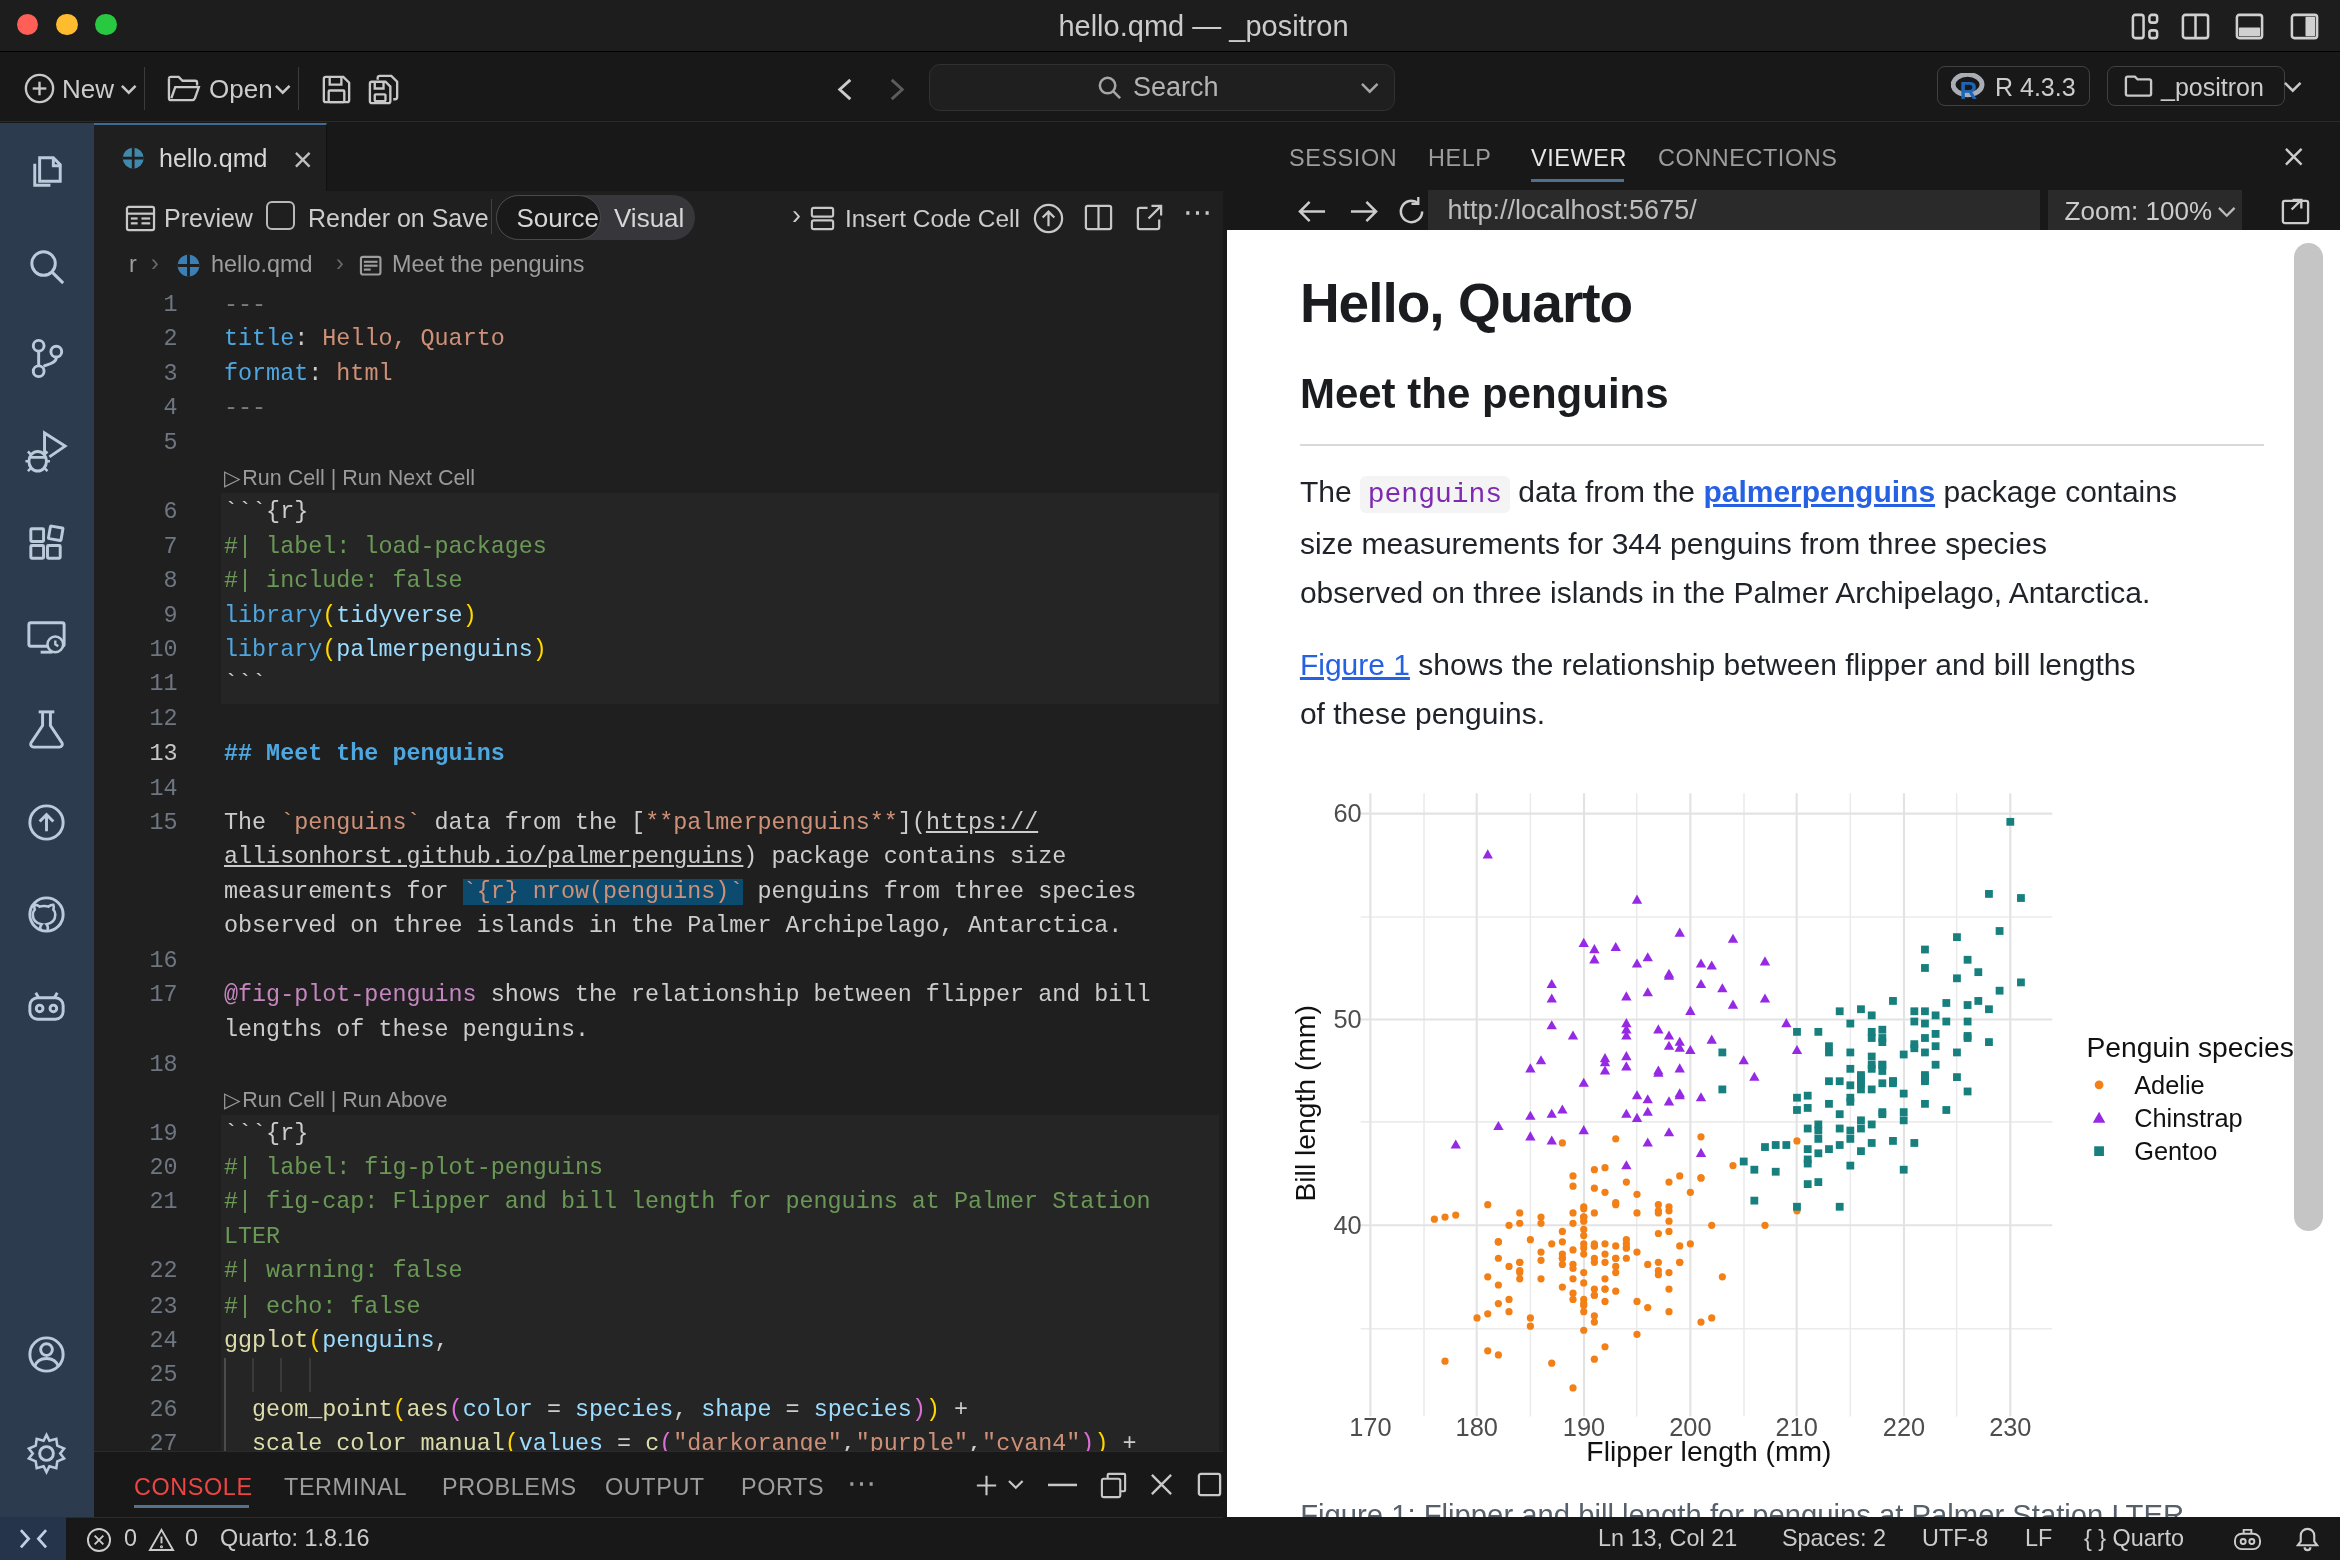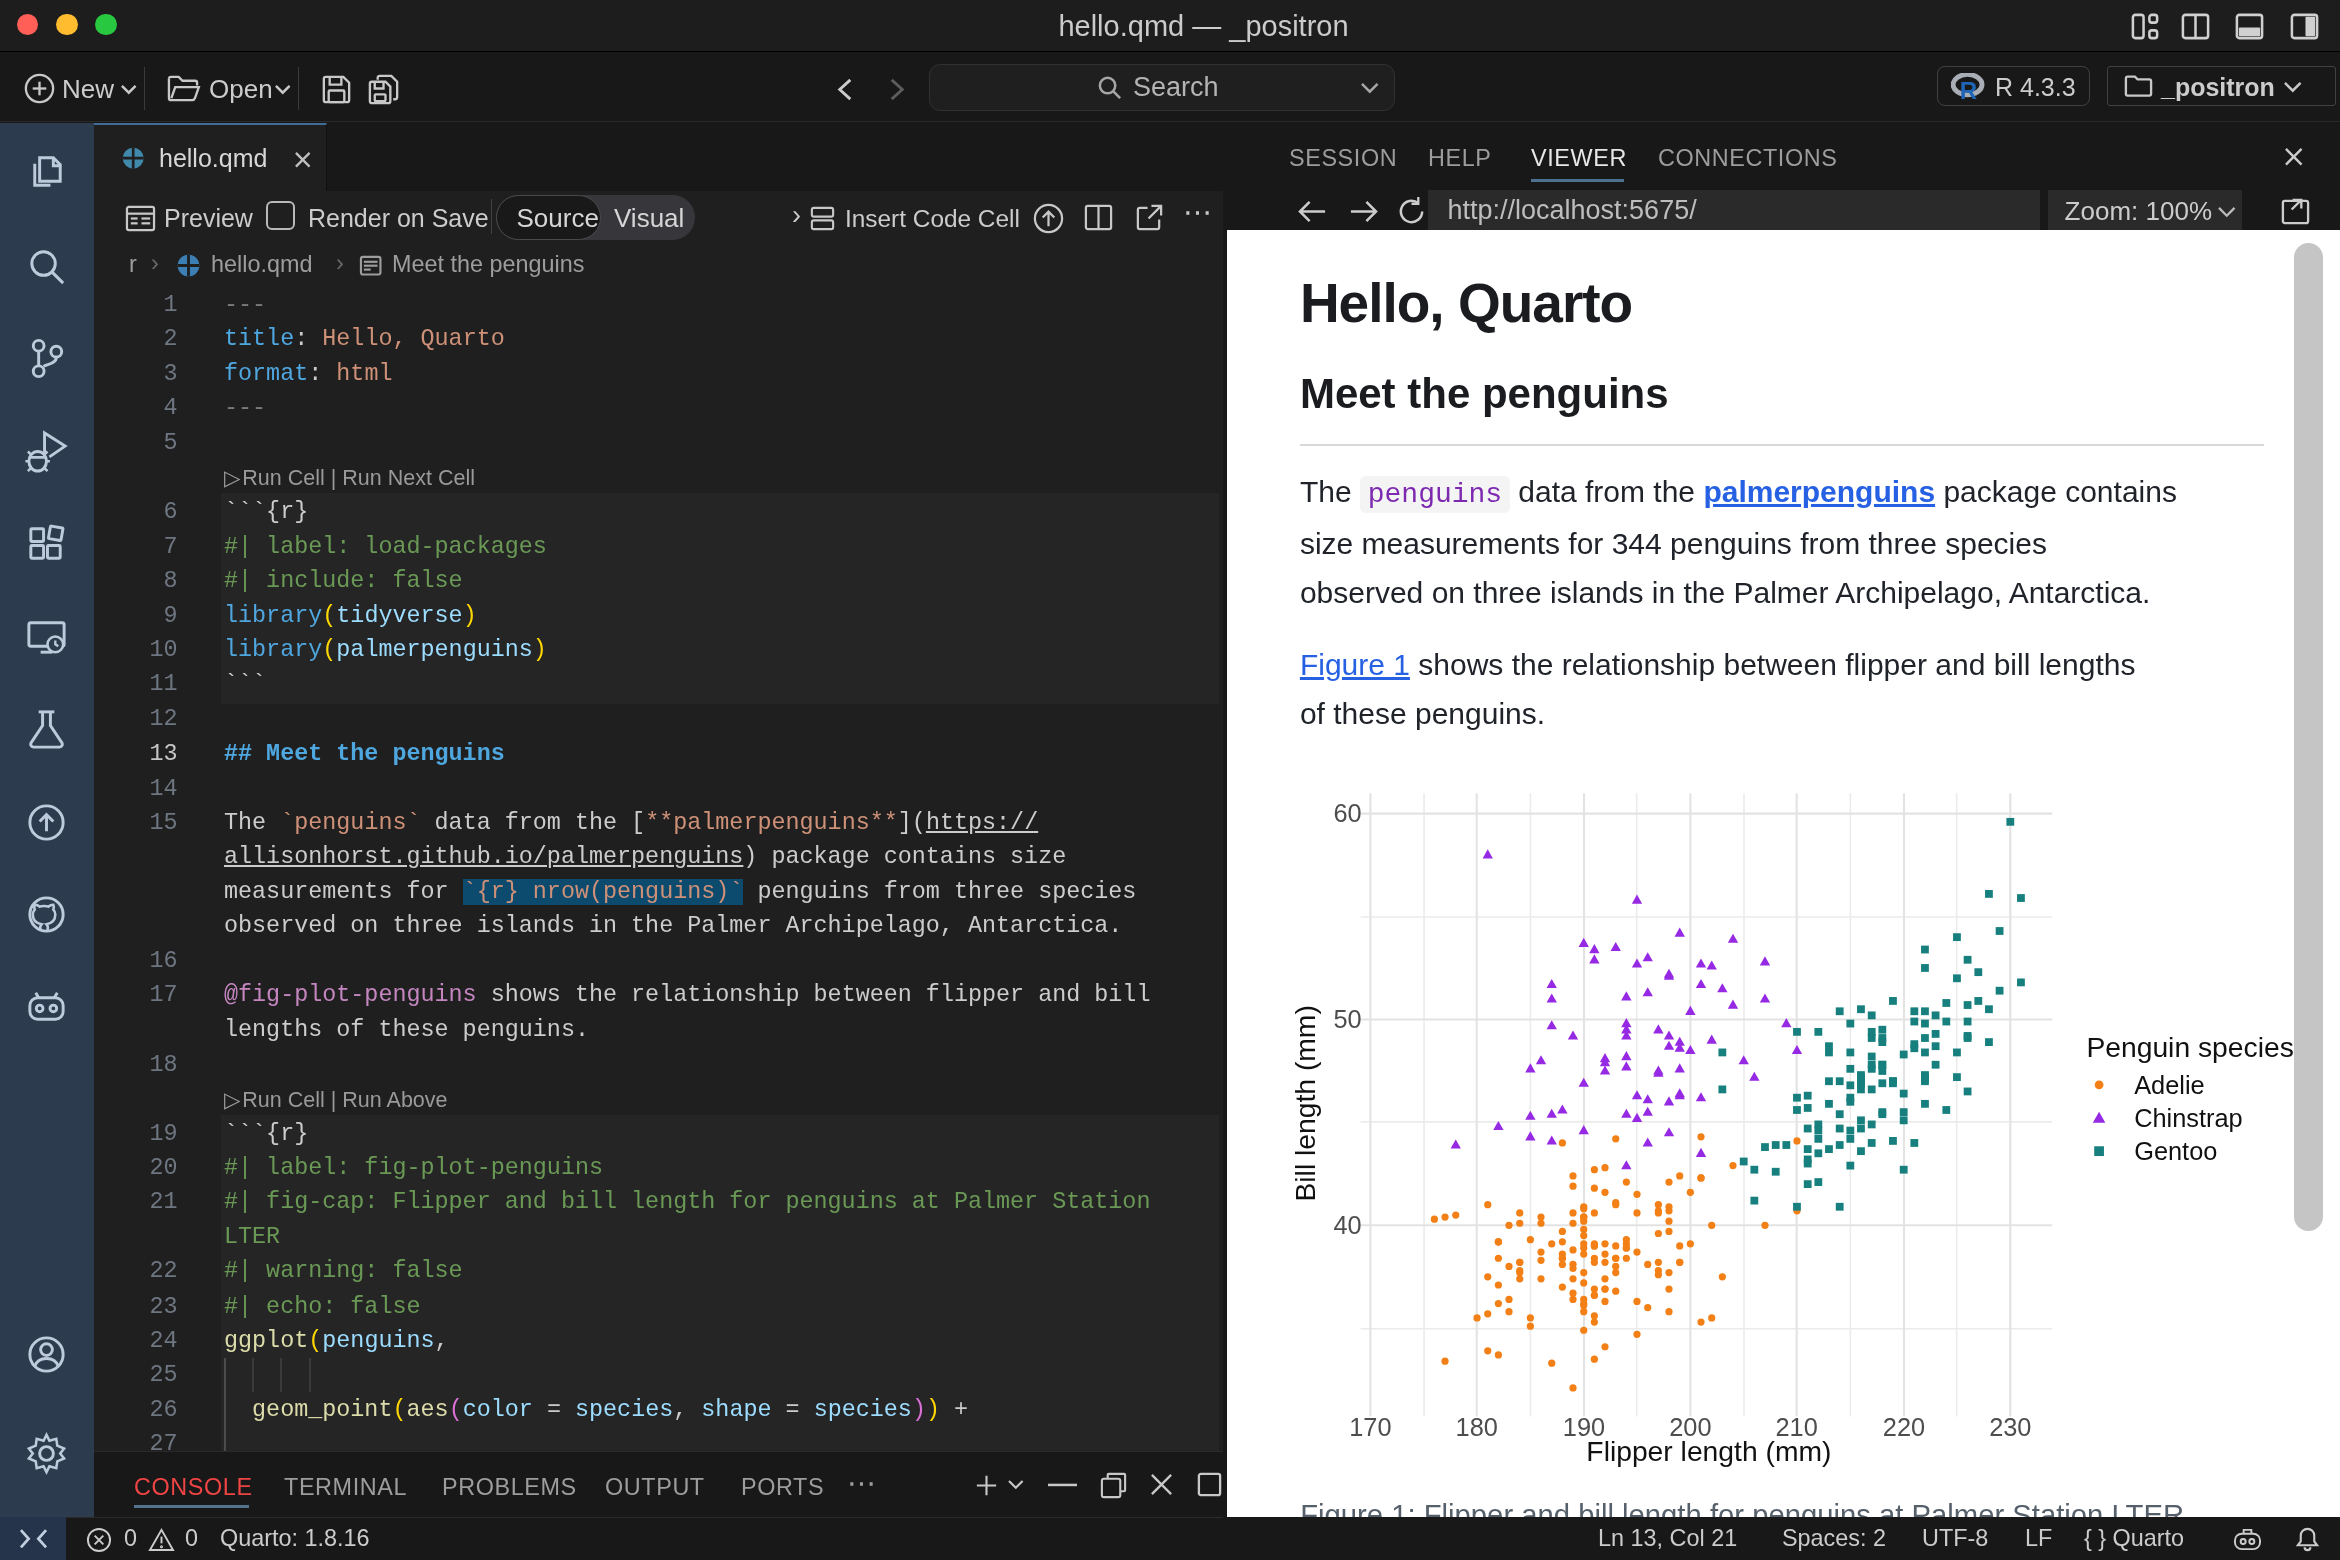--- a/index.html
+++ b/index.html
@@ -109,21 +109,21 @@
   </div>
 
   <div class="abs" style="left:1937px;top:12.7px;width:153px;height:40px;border:1px solid #414141;border-radius:7.8px;">
     <svg class="abs" style="left:12.7px;top:5.9px" width="37" height="29" viewBox="0 0 38 30">
       <ellipse cx="17" cy="12" rx="15" ry="10.5" fill="none" stroke="#a9adb5" stroke-width="5"></ellipse>
       <text x="9" y="27" font-family="Liberation Sans" font-size="25" font-weight="bold" fill="#1f65b7">R</text>
     </svg>
     <div class="abs" style="left:57px;top:5.9px;font-size:25px;color:#cccccc;">R 4.3.3</div>
   </div>
 
-  <div class="abs" style="left:2107px;top:12.7px;width:229px;height:40px;border:1px solid #414141;border-radius:3px;font-weight:bold;">
+  <div class="abs" style="left:2107px;top:12.7px;width:178px;height:40px;border:1px solid #414141;border-radius:8px;">
     <svg class="abs" style="left:15.6px;top:7.8px" width="29" height="23.4" viewBox="0 0 32 26" fill="none" stroke="#c8c8c8" stroke-width="2.6">
       <path d="M2 5a2 2 0 0 1 2-2h8l3 3h13a2 2 0 0 1 2 2v14a2 2 0 0 1-2 2H4a2 2 0 0 1-2-2z"></path>
     </svg>
     <div class="abs" style="left:53px;top:5.9px;font-size:25px;color:#cccccc;">_positron</div>
     <svg class="abs" style="left:174px;top:13.7px" width="21.5" height="14.6" viewBox="0 0 22 15">
         <path d="M3 3l8 8 8-8" fill="none" stroke="#c8c8c8" stroke-width="2.6"></path>
       </svg>
   </div>
 </div>
 
@@ -316,20 +316,21 @@
 <div class="lnum" style="top:1039px;">24</div>
       <div class="codeline" style="top:1039px"><span class="c-fn">ggplot</span><span class="c-gold">(</span><span class="c-var">penguins</span>,</div>
 <div class="abs" style="left:130px;top:1073px;width:2px;height:94px;background:#4b4b4b"></div>
 <div class="abs" style="left:158px;top:1073px;width:2px;height:34px;background:#3a3a3a"></div>
 <div class="abs" style="left:186px;top:1073px;width:2px;height:34px;background:#3a3a3a"></div>
 <div class="abs" style="left:215px;top:1073px;width:2px;height:34px;background:#3a3a3a"></div>
 <div class="lnum" style="top:1073px;font-family:Liberation Mono, monospace;">25</div>
 <div class="lnum" style="top:1108px;">26</div>
       <div class="codeline" style="top:1108px">  <span class="c-fn">geom_point</span><span class="c-gold">(</span><span class="c-fn">aes</span><span class="c-pink">(</span><span class="c-var">color</span> = <span class="c-var">species</span>, <span class="c-var">shape</span> = <span class="c-var">species</span><span class="c-pink">)</span><span class="c-gold">)</span> +</div>
 <div class="lnum" style="top:1142px;">27</div>
+      <div class="codeline" style="top:1142px">  <span class="c-fn">scale_color_manual</span><span class="c-gold">(</span><span class="c-var">values</span> = <span class="c-fn">c</span><span class="c-pink">(</span><span class="c-str">"darkorange"</span>,<span class="c-str">"purple"</span>,<span class="c-str">"cyan4"</span><span class="c-pink">)</span><span class="c-gold">)</span> +</div>
   </div>
 </div>
 
 <div id="panel" class="abs">
   <div class="ttab" style="left:40px;color:#ef4444;">CONSOLE</div>
   <div class="abs" style="left:40px;top:53px;width:115px;height:2.9px;background:#53728e;"></div>
   <div class="ttab" style="left:190px;">TERMINAL</div>
   <div class="ttab" style="left:348px;">PROBLEMS</div>
   <div class="ttab" style="left:511px;">OUTPUT</div>
   <div class="ttab" style="left:647px;">PORTS</div>

